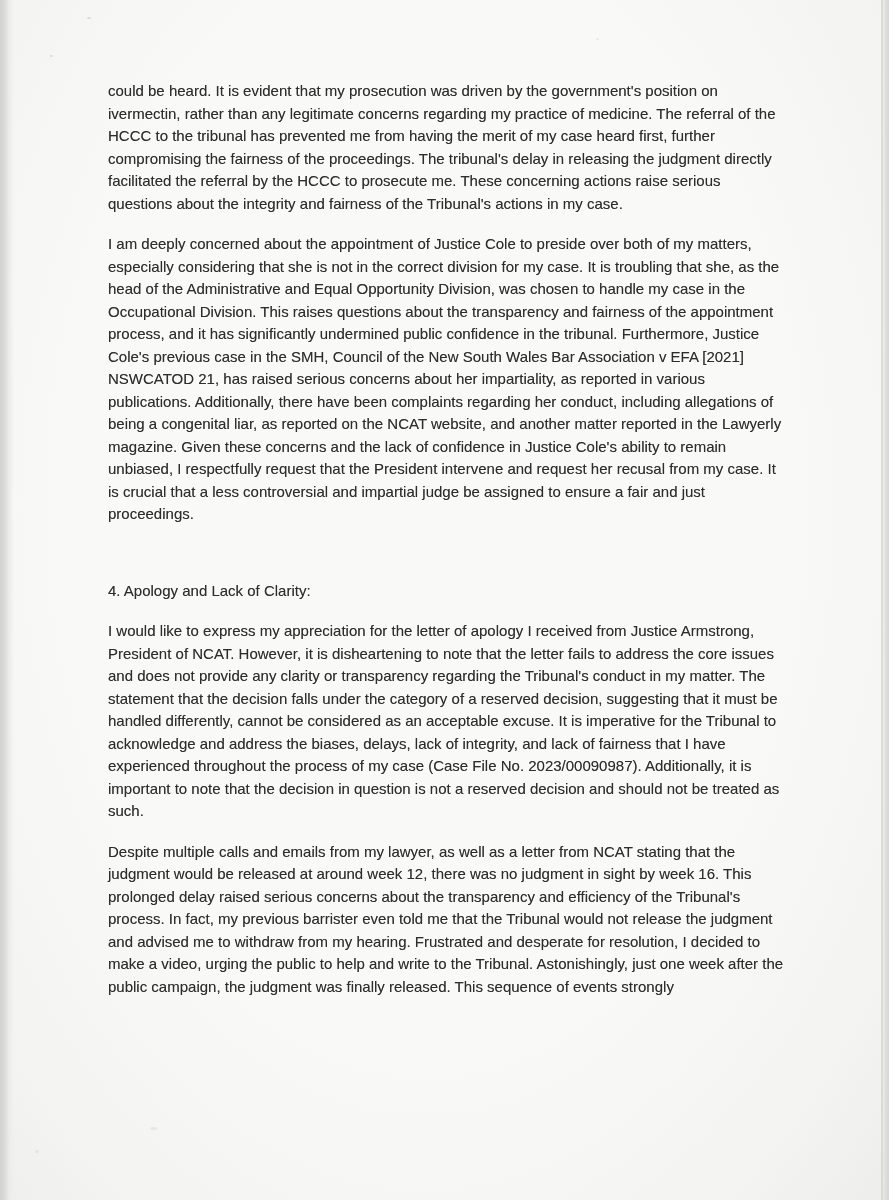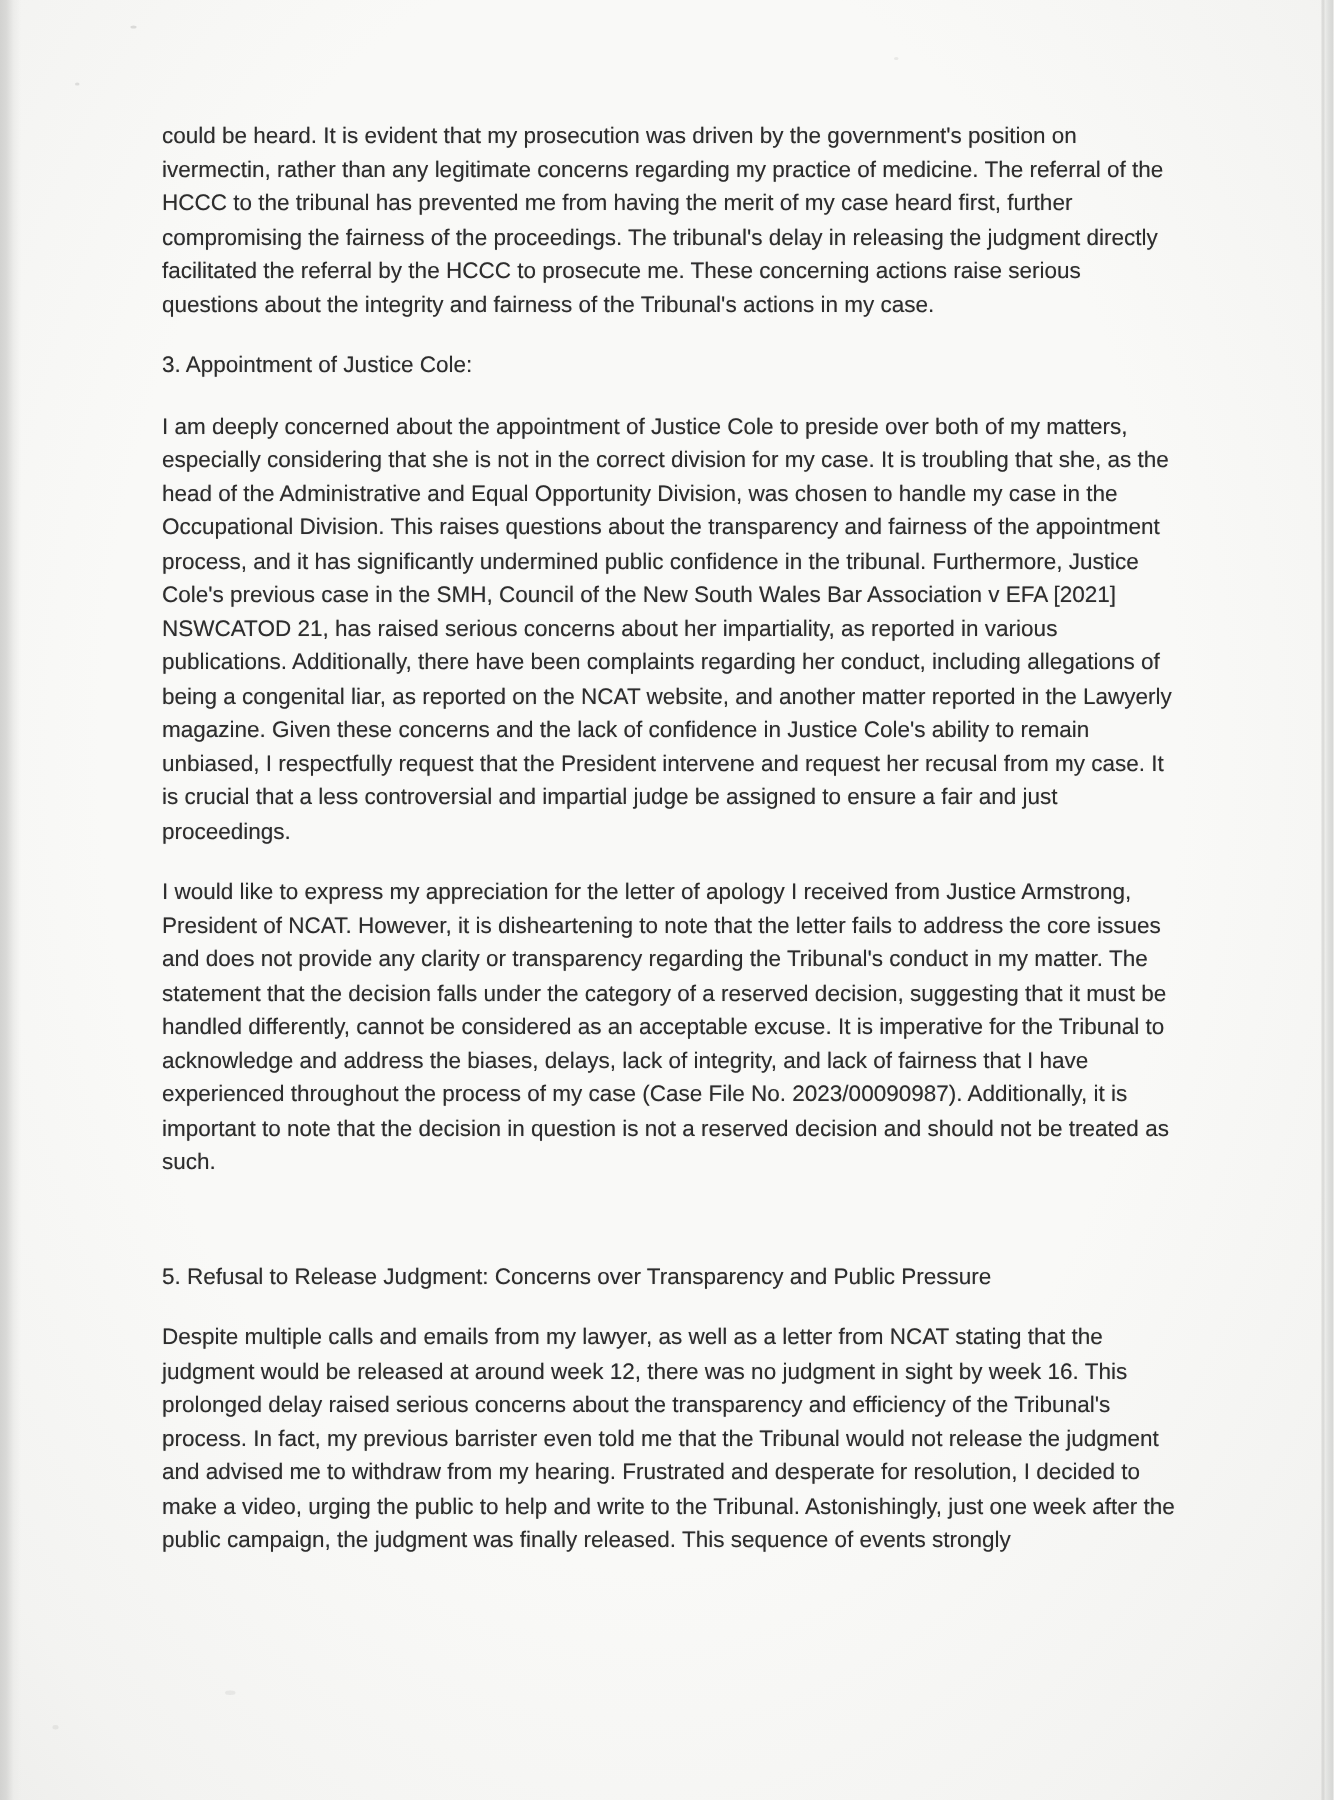--- a/index.html
+++ b/index.html
@@ -54,18 +54,17 @@
   <div class="edge-right-line"></div>
   <div class="speckle sp1"></div>
   <div class="speckle sp2"></div>
   <div class="speckle sp3"></div>
   <div class="speckle sp4"></div>
   <div class="speckle sp5"></div>
 </div>
 
 <main class="doc" style="color: rgb(45, 45, 45);">
     <p class="block paragraph">could be heard. It is evident that my prosecution was driven by the government's position on ivermectin, rather than any legitimate concerns regarding my practice of medicine. The referral of the HCCC to the tribunal has prevented me from having the merit of my case heard first, further compromising the fairness of the proceedings. The tribunal's delay in releasing the judgment directly facilitated the referral by the HCCC to prosecute me. These concerning actions raise serious questions about the integrity and fairness of the Tribunal's actions in my case.</p>
-    <p class="block heading">3. Appointment of Justice Cole:</p>
     <p class="block paragraph">I am deeply concerned about the appointment of Justice Cole to preside over both of my matters, especially considering that she is not in the correct division for my case. It is troubling that she, as the head of the Administrative and Equal Opportunity Division, was chosen to handle my case in the Occupational Division. This raises questions about the transparency and fairness of the appointment process, and it has significantly undermined public confidence in the tribunal. Furthermore, Justice Cole's previous case in the SMH, Council of the New South Wales Bar Association v EFA [2021] NSWCATOD 21, has raised serious concerns about her impartiality, as reported in various publications. Additionally, there have been complaints regarding her conduct, including allegations of being a congenital liar, as reported on the NCAT website, and another matter reported in the Lawyerly magazine. Given these concerns and the lack of confidence in Justice Cole's ability to remain unbiased, I respectfully request that the President intervene and request her recusal from my case. It is crucial that a less controversial and impartial judge be assigned to ensure a fair and just proceedings.</p>
+    <p class="block heading extra-gap">4. Apology and Lack of Clarity:</p>
     <p class="block paragraph">I would like to express my appreciation for the letter of apology I received from Justice Armstrong, President of NCAT. However, it is disheartening to note that the letter fails to address the core issues and does not provide any clarity or transparency regarding the Tribunal's conduct in my matter. The statement that the decision falls under the category of a reserved decision, suggesting that it must be handled differently, cannot be considered as an acceptable excuse. It is imperative for the Tribunal to acknowledge and address the biases, delays, lack of integrity, and lack of fairness that I have experienced throughout the process of my case (Case File No. 2023/00090987). Additionally, it is important to note that the decision in question is not a reserved decision and should not be treated as such.</p>
-    <p class="block heading extra-gap">5. Refusal to Release Judgment: Concerns over Transparency and Public Pressure</p>
     <p class="block paragraph">Despite multiple calls and emails from my lawyer, as well as a letter from NCAT stating that the judgment would be released at around week 12, there was no judgment in sight by week 16. This prolonged delay raised serious concerns about the transparency and efficiency of the Tribunal's process. In fact, my previous barrister even told me that the Tribunal would not release the judgment and advised me to withdraw from my hearing. Frustrated and desperate for resolution, I decided to make a video, urging the public to help and write to the Tribunal. Astonishingly, just one week after the public campaign, the judgment was finally released. This sequence of events strongly</p>
   </main>
 
 </body></html>

